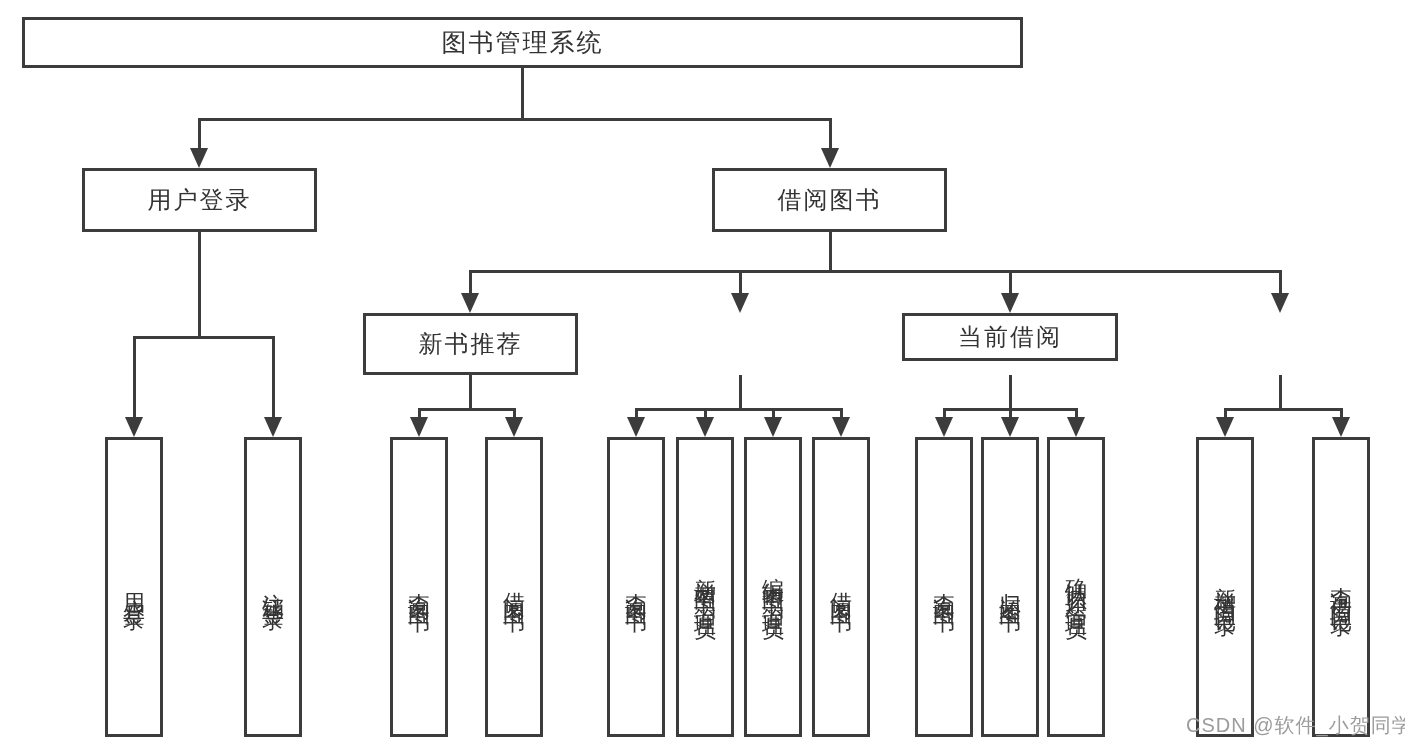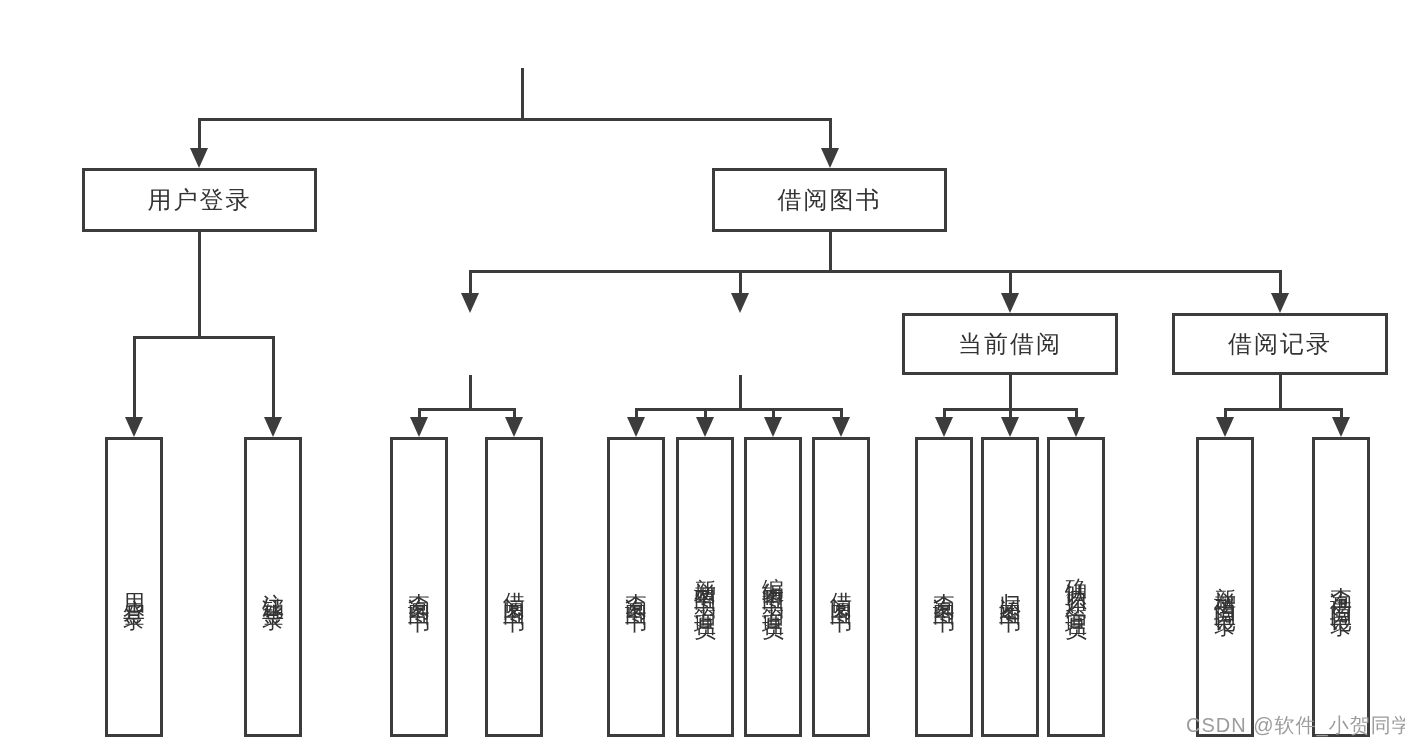--- a/index.html
+++ b/index.html
@@ -26,33 +26,36 @@
   .watermark{
     position:absolute;left:1186px;top:712px;font-size:20px;color:#9c9c9c;
     letter-spacing:1px;white-space:nowrap;z-index:5;
   }
 </style>
 </head>
 <body>
 
 <div class="canvas">
 
+  <div class="bx" style="left:22px;top:17px;width:1001px;height:51px;">
+    <span class="hlabel root-label">图书管理系统</span>
+  </div>
 
   <div class="bx" style="left:82px;top:168px;width:235px;height:64px;">
     <span class="hlabel">用户登录</span>
   </div>
   <div class="bx" style="left:712px;top:168px;width:235px;height:64px;">
     <span class="hlabel">借阅图书</span>
   </div>
 
-  <div class="bx" style="left:902px;top:313px;width:216px;height:62px;">
+  <div class="bx" style="left:363px;top:313px;width:215px;height:62px;">
+    <span class="hlabel">新书推荐</span>
+  </div>
+  <div class="bx" style="left:902px;top:313px;width:216px;height:48px;">
     <span class="hlabel">当前借阅</span>
-  </div>
-  <div class="bx" style="left:1172px;top:313px;width:216px;height:62px;">
-    <span class="hlabel">借阅记录</span>
   </div>
 
   <div class="bx" style="left:105px;top:437px;width:58px;height:300px;">
     <span class="vlabel">用户登录</span>
   </div>
   <div class="bx" style="left:244px;top:437px;width:58px;height:300px;">
     <span class="vlabel">注销登录</span>
   </div>
 
   <div class="bx" style="left:390px;top:437px;width:58px;height:300px;">

